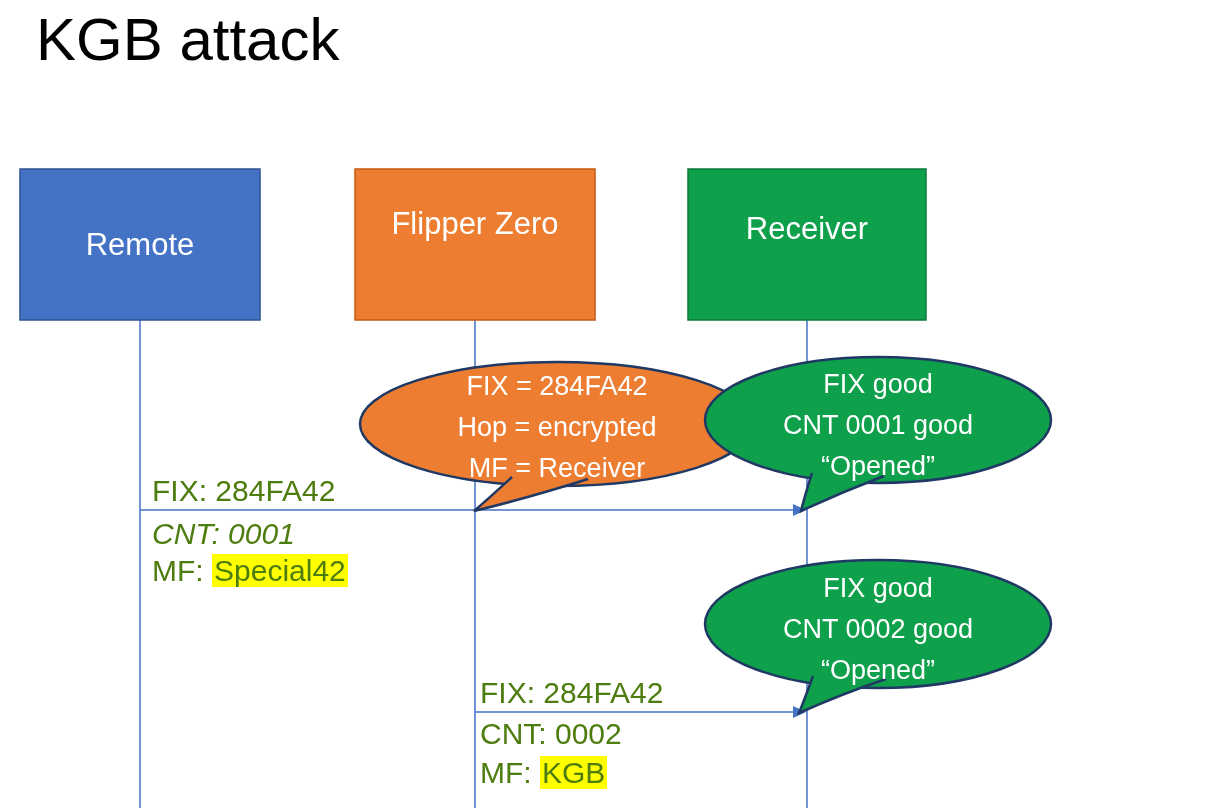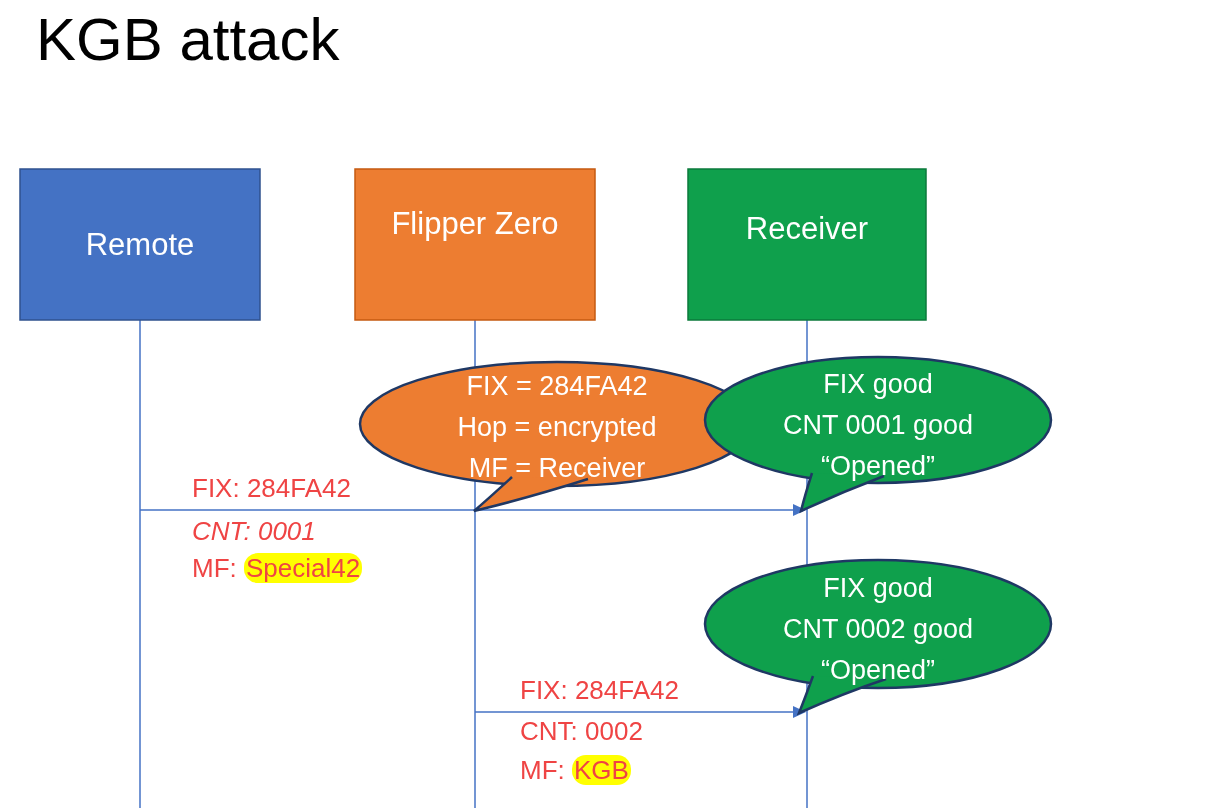--- a/index.html
+++ b/index.html
@@ -13,23 +13,23 @@
     color:#000000;font-weight:400;letter-spacing:0px;white-space:nowrap;
   }
   .actor-label{
     position:absolute;display:flex;align-items:center;justify-content:center;
     color:#ffffff;font-size:31px;white-space:nowrap;
   }
   .bubble-text{
     position:absolute;text-align:center;color:#ffffff;font-size:27px;line-height:41px;
   }
   .msg-label{
-    position:absolute;font-size:26px;line-height:1.15;color:#ef4444;white-space:nowrap;margin-left:40px;
+    position:absolute;font-size:30px;line-height:1.15;color:#4d7c0f;white-space:nowrap;
   }
-  .hl{padding:0 2px;border-radius:14px;}
+  .hl{padding:0 2px;}
 </style>
 </head>
 <body>
 
 <div class="canvas">
 
   <svg class="layer" width="1218" height="808" viewBox="0 0 1218 808">
 
     <line x1="140" y1="320" x2="140" y2="808" stroke-width="1.5" stroke="#4472C4"></line>
     <line x1="475" y1="320" x2="475" y2="808" stroke-width="1.5" stroke="#4472C4"></line>

